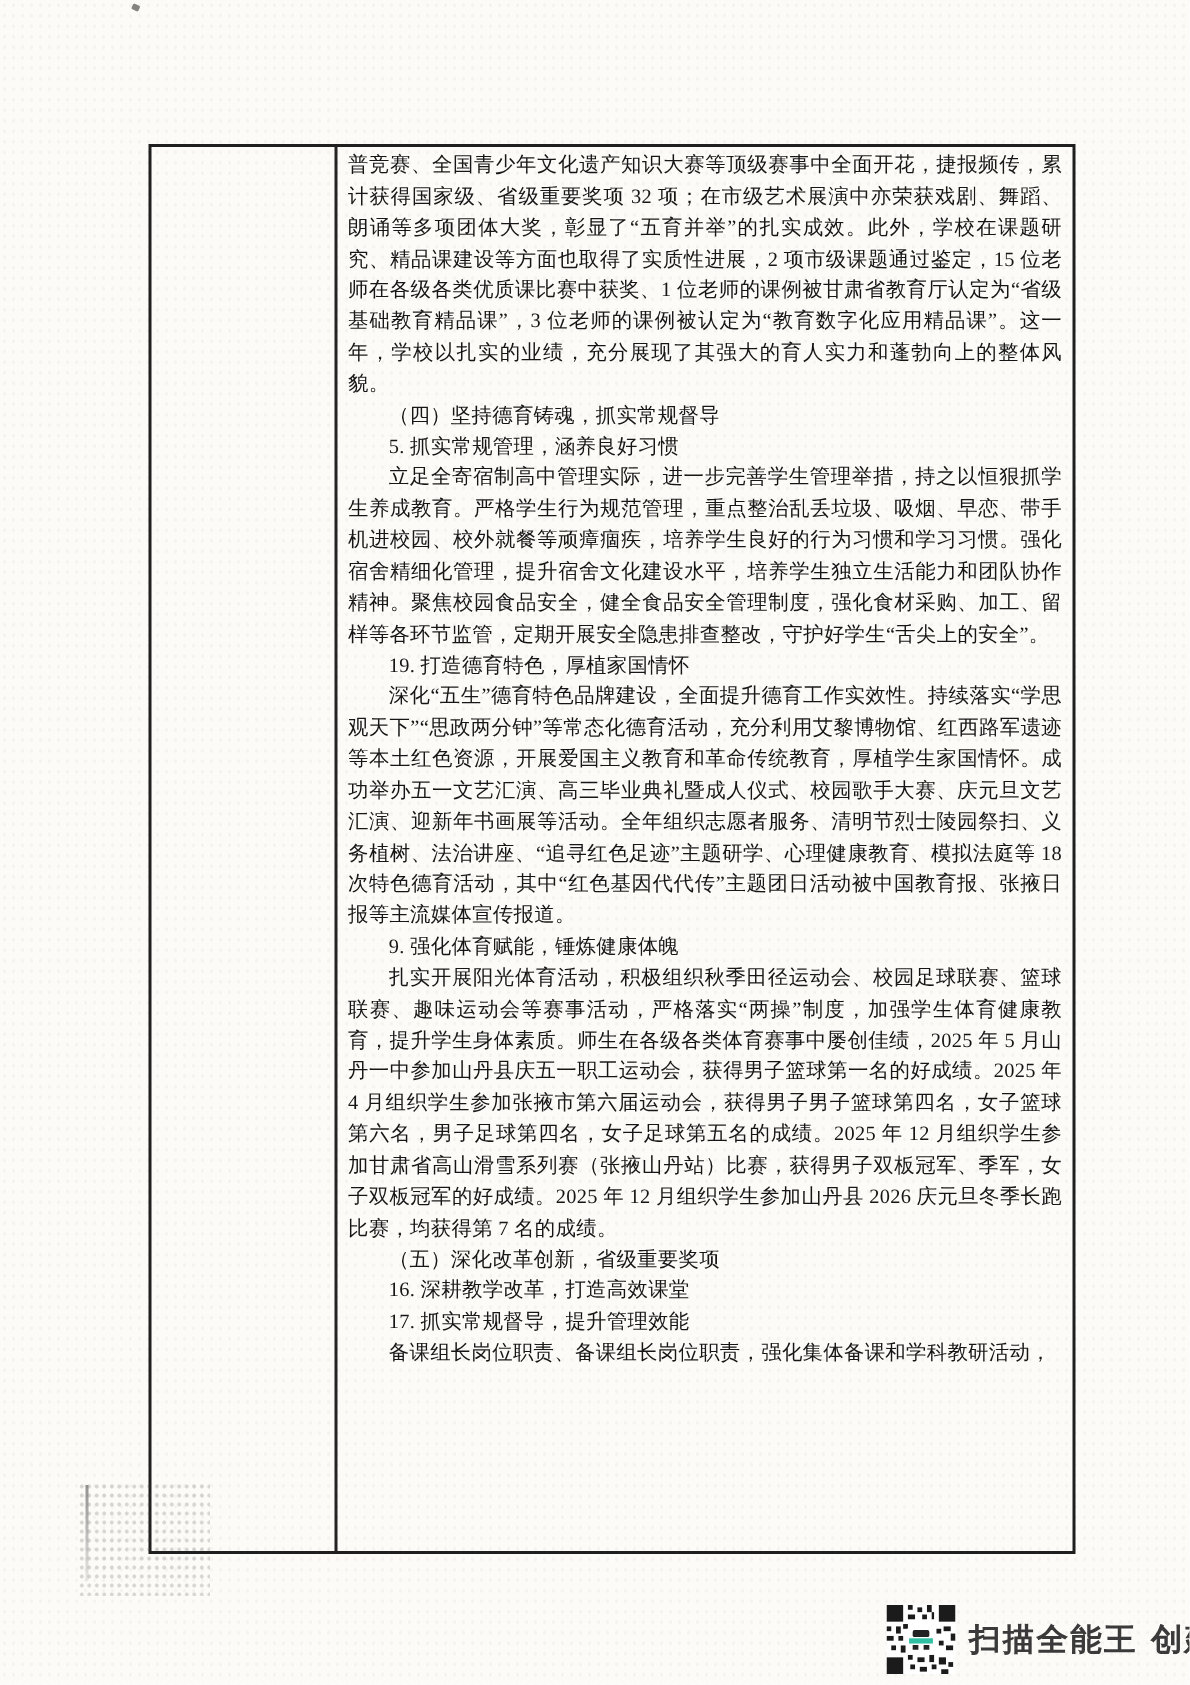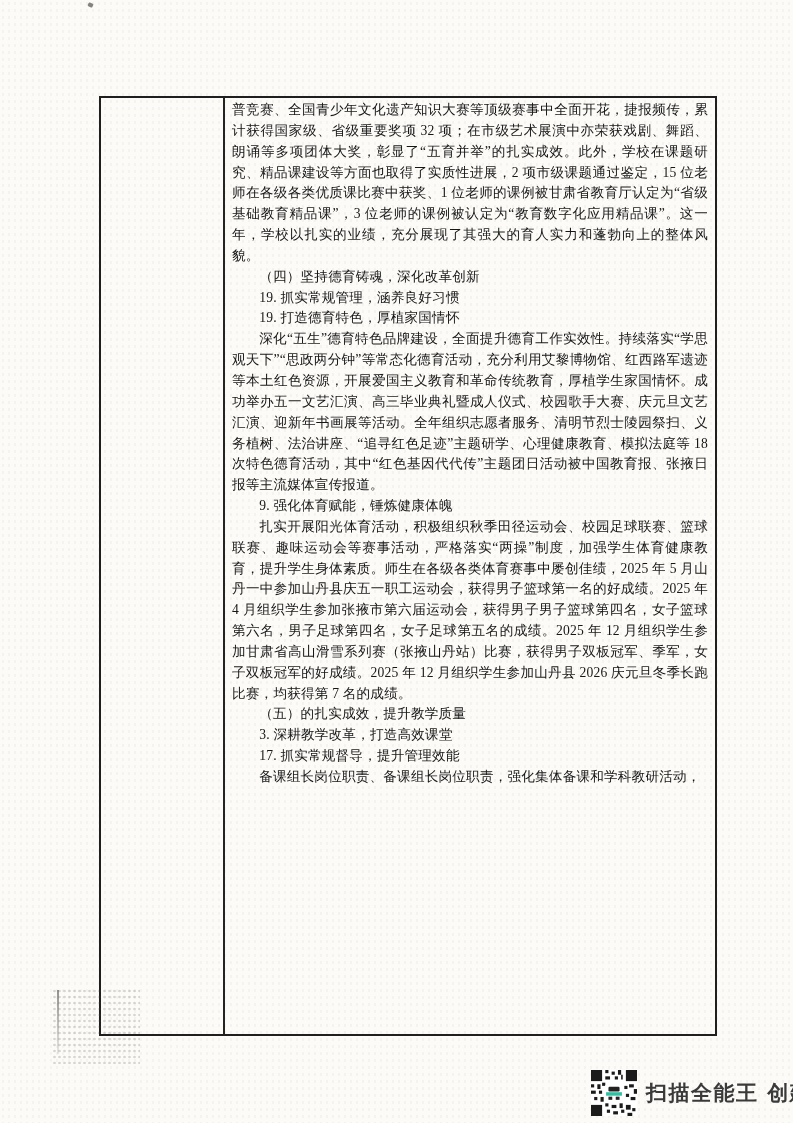--- a/index.html
+++ b/index.html
@@ -63,28 +63,29 @@
 
 <div class="scan-page">
 
   <div class="speck-top"></div>
 
   <div class="doc-table">
     <div class="label-cell"></div>
 
     <div class="content-cell">
       <p class="cont">普竞赛、全国青少年文化遗产知识大赛等顶级赛事中全面开花，捷报频传，累计获得国家级、省级重要奖项 32 项；在市级艺术展演中亦荣获戏剧、舞蹈、朗诵等多项团体大奖，彰显了“五育并举”的扎实成效。此外，学校在课题研究、精品课建设等方面也取得了实质性进展，2 项市级课题通过鉴定，15 位老师在各级各类优质课比赛中获奖、1 位老师的课例被甘肃省教育厅认定为“省级基础教育精品课”，3 位老师的课例被认定为“教育数字化应用精品课”。这一年，学校以扎实的业绩，充分展现了其强大的育人实力和蓬勃向上的整体风貌。</p>
-      <p>（四）坚持德育铸魂，深化改革创新</p>
-      <p>19. 抓实常规管理，涵养良好习惯</p>
+      <p>（四）坚持德育铸魂，抓实常规督导</p>
+      <p>5. 抓实常规管理，涵养良好习惯</p>
+      <p>立足全寄宿制高中管理实际，进一步完善学生管理举措，持之以恒狠抓学生养成教育。严格学生行为规范管理，重点整治乱丢垃圾、吸烟、早恋、带手机进校园、校外就餐等顽瘴痼疾，培养学生良好的行为习惯和学习习惯。强化宿舍精细化管理，提升宿舍文化建设水平，培养学生独立生活能力和团队协作精神。聚焦校园食品安全，健全食品安全管理制度，强化食材采购、加工、留样等各环节监管，定期开展安全隐患排查整改，守护好学生“舌尖上的安全”。</p>
       <p>19. 打造德育特色，厚植家国情怀</p>
       <p>深化“五生”德育特色品牌建设，全面提升德育工作实效性。持续落实“学思观天下”“思政两分钟”等常态化德育活动，充分利用艾黎博物馆、红西路军遗迹等本土红色资源，开展爱国主义教育和革命传统教育，厚植学生家国情怀。成功举办五一文艺汇演、高三毕业典礼暨成人仪式、校园歌手大赛、庆元旦文艺汇演、迎新年书画展等活动。全年组织志愿者服务、清明节烈士陵园祭扫、义务植树、法治讲座、“追寻红色足迹”主题研学、心理健康教育、模拟法庭等 18 次特色德育活动，其中“红色基因代代传”主题团日活动被中国教育报、张掖日报等主流媒体宣传报道。</p>
       <p>9. 强化体育赋能，锤炼健康体魄</p>
       <p>扎实开展阳光体育活动，积极组织秋季田径运动会、校园足球联赛、篮球联赛、趣味运动会等赛事活动，严格落实“两操”制度，加强学生体育健康教育，提升学生身体素质。师生在各级各类体育赛事中屡创佳绩，2025 年 5 月山丹一中参加山丹县庆五一职工运动会，获得男子篮球第一名的好成绩。2025 年 4 月组织学生参加张掖市第六届运动会，获得男子男子篮球第四名，女子篮球第六名，男子足球第四名，女子足球第五名的成绩。2025 年 12 月组织学生参加甘肃省高山滑雪系列赛（张掖山丹站）比赛，获得男子双板冠军、季军，女子双板冠军的好成绩。2025 年 12 月组织学生参加山丹县 2026 庆元旦冬季长跑比赛，均获得第 7 名的成绩。</p>
-      <p>（五）的扎实成效，提升教学质量</p>
-      <p>3. 深耕教学改革，打造高效课堂</p>
+      <p>（五）深化改革创新，省级重要奖项</p>
+      <p>16. 深耕教学改革，打造高效课堂</p>
       <p>17. 抓实常规督导，提升管理效能</p>
       <p>备课组长岗位职责、备课组长岗位职责，强化集体备课和学科教研活动，</p>
     </div>
   </div>
 
   <div class="noise-patch"></div>
   <div class="edge-line"></div>
 
   <div class="watermark">
     <svg class="qr" viewBox="0 0 29 29" xmlns="http://www.w3.org/2000/svg">

